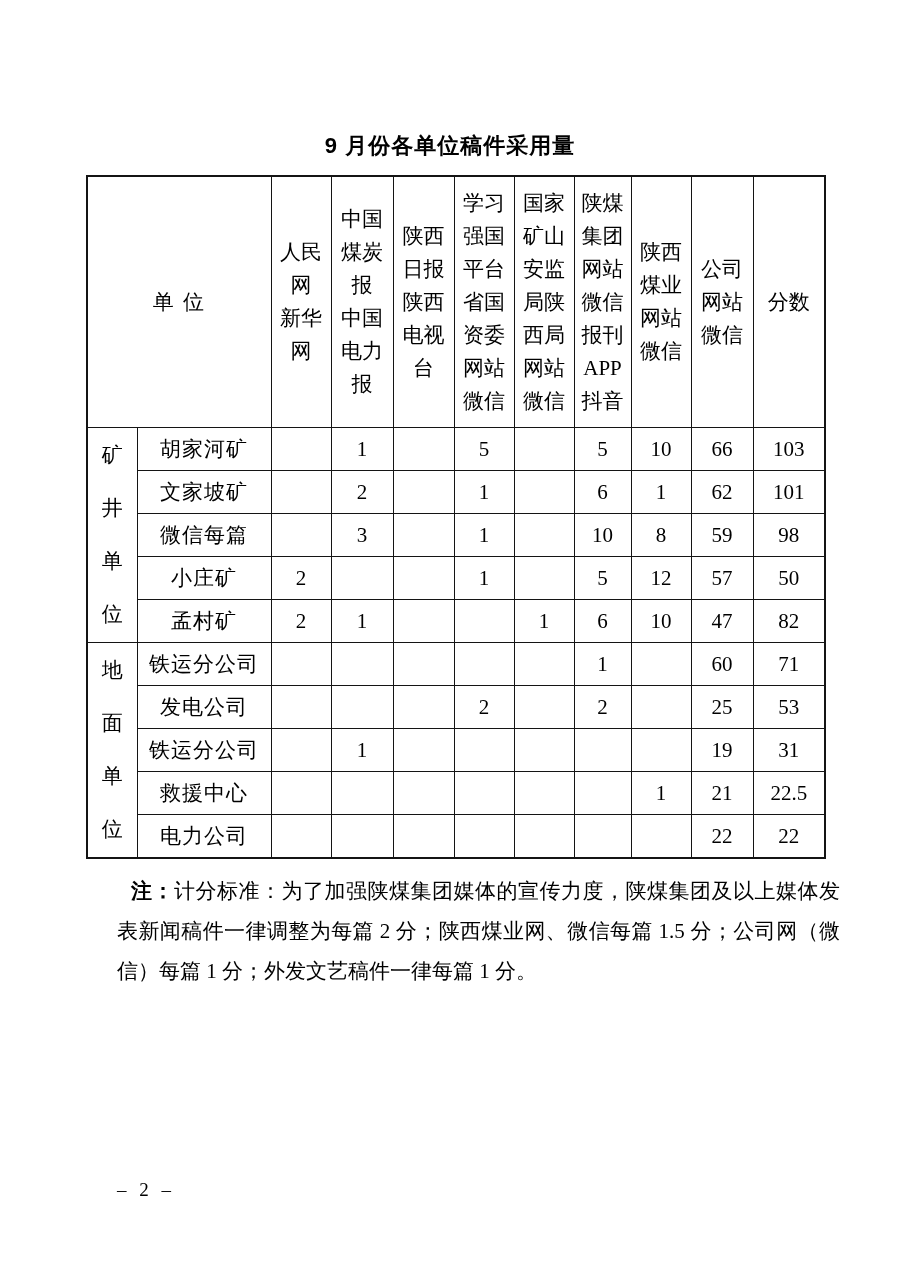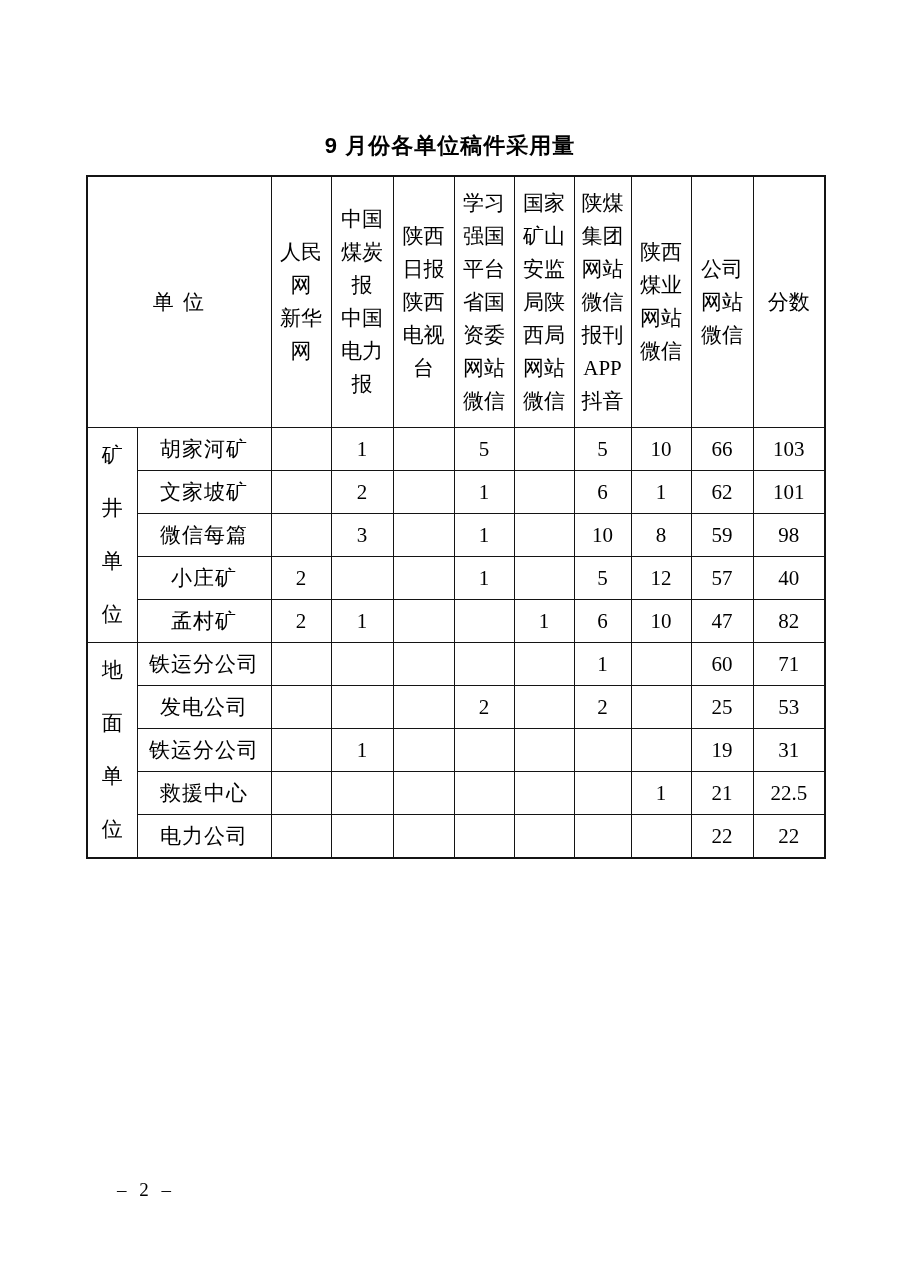--- a/index.html
+++ b/index.html
@@ -218,21 +218,21 @@
         <tr class="data-row">
           <td class="name-cell">小庄矿</td>
           <td class="value-cell">2</td>
           <td class="value-cell"></td>
           <td class="value-cell"></td>
           <td class="value-cell">1</td>
           <td class="value-cell"></td>
           <td class="value-cell">5</td>
           <td class="value-cell">12</td>
           <td class="value-cell">57</td>
-          <td class="score-cell">40</td>
+          <td class="score-cell">50</td>
         </tr>
         <tr class="data-row">
           <td class="name-cell">孟村矿</td>
           <td class="value-cell">2</td>
           <td class="value-cell">1</td>
           <td class="value-cell"></td>
           <td class="value-cell"></td>
           <td class="value-cell">1</td>
           <td class="value-cell">6</td>
           <td class="value-cell">10</td>
@@ -299,16 +299,17 @@
           <td class="value-cell"></td>
           <td class="value-cell"></td>
           <td class="value-cell"></td>
           <td class="value-cell"></td>
           <td class="value-cell">22</td>
           <td class="score-cell">22</td>
         </tr>
       </tbody>
   </table>
 
+  <p class="note"><span class="note-prefix">注：</span><span>计分标准：为了加强陕煤集团媒体的宣传力度，陕煤集团及以上媒体发表新闻稿件一律调整为每篇 2 分；陕西煤业网、微信每篇 1.5 分；公司网（微信）每篇 1 分；外发文艺稿件一律每篇 1 分。</span></p>
 
   <div class="page-number">– 2 –</div>
 
 </div>
 
 </body></html>

